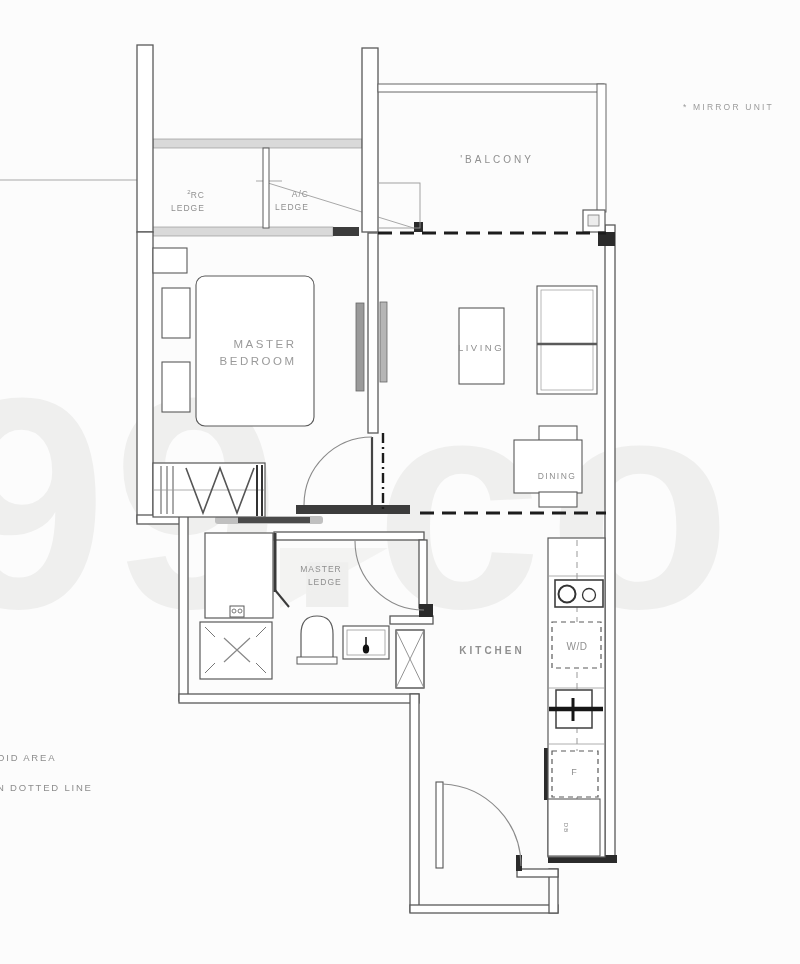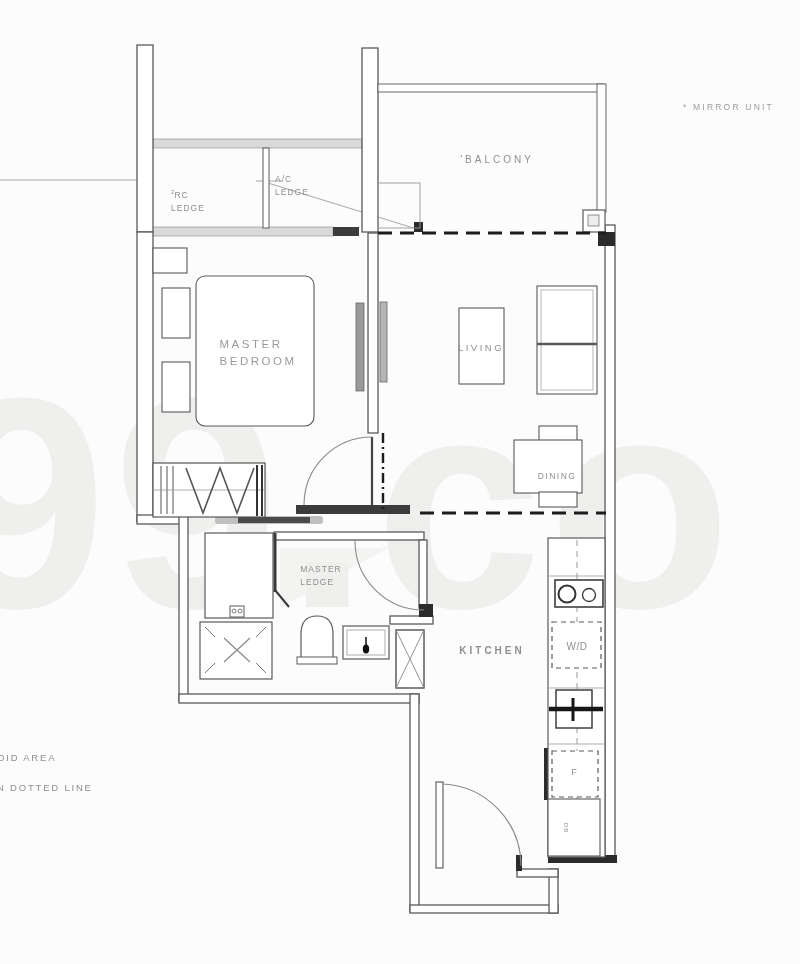--- a/index.html
+++ b/index.html
@@ -8,21 +8,21 @@
     background:#fcfcfc;font-family:"Liberation Sans","DejaVu Sans",sans-serif;
   }
   .stage svg{position:absolute;left:0;top:0;z-index:10;}
   .watermark{
     position:absolute;left:-60px;top:330px;z-index:5;
     font-size:300px;font-weight:bold;letter-spacing:6px;
     color:rgba(125,125,115,0.10);white-space:nowrap;user-select:none;
   }
   .lbl{
     position:absolute;z-index:20;color:#8f8f8f;letter-spacing:2px;
-    font-size:9px;line-height:1.5;text-align:left;white-space:nowrap;
+    font-size:9px;line-height:1.5;text-align:right;white-space:nowrap;
     transform:translate(-50%,-50%);
   }
   .lbl.left-anchor{transform:none;text-align:left;}
   .lbl .l2{display:block;}
   .lbl sup{font-size:6px;letter-spacing:0;}
   .lbl-bedroom{font-size:11.5px;letter-spacing:2.5px;color:#9a9a9a;}
   .lbl-balcony{font-size:10px;letter-spacing:3px;}
   .lbl-kitchen{font-size:10px;letter-spacing:3px;font-weight:bold;}
   .lbl-living{font-size:9.5px;letter-spacing:2.5px;}
   .lbl-dining{font-size:8.5px;letter-spacing:1.5px;}
@@ -181,21 +181,21 @@
 
   <div class="lbl lbl-balcony" style="left:497px;top:159px;">
     <span>'</span><span>BALCONY</span>
   </div>
 
   <div class="lbl lbl-small" style="left:188px;top:201px;">
     <span><sup>2</sup><span>RC</span></span>
     <span class="l2">LEDGE</span>
   </div>
 
-  <div class="lbl lbl-small" style="left:292px;top:186px;">
+  <div class="lbl lbl-small" style="left:292px;top:201px;">
     <span>A/C</span>
     <span class="l2">LEDGE</span>
   </div>
 
   <div class="lbl lbl-bedroom" style="left:258px;top:353px;">
     <span>MASTER</span>
     <span class="l2">BEDROOM</span>
   </div>
 
   <div class="lbl lbl-living" style="left:481px;top:348px;">LIVING</div>

